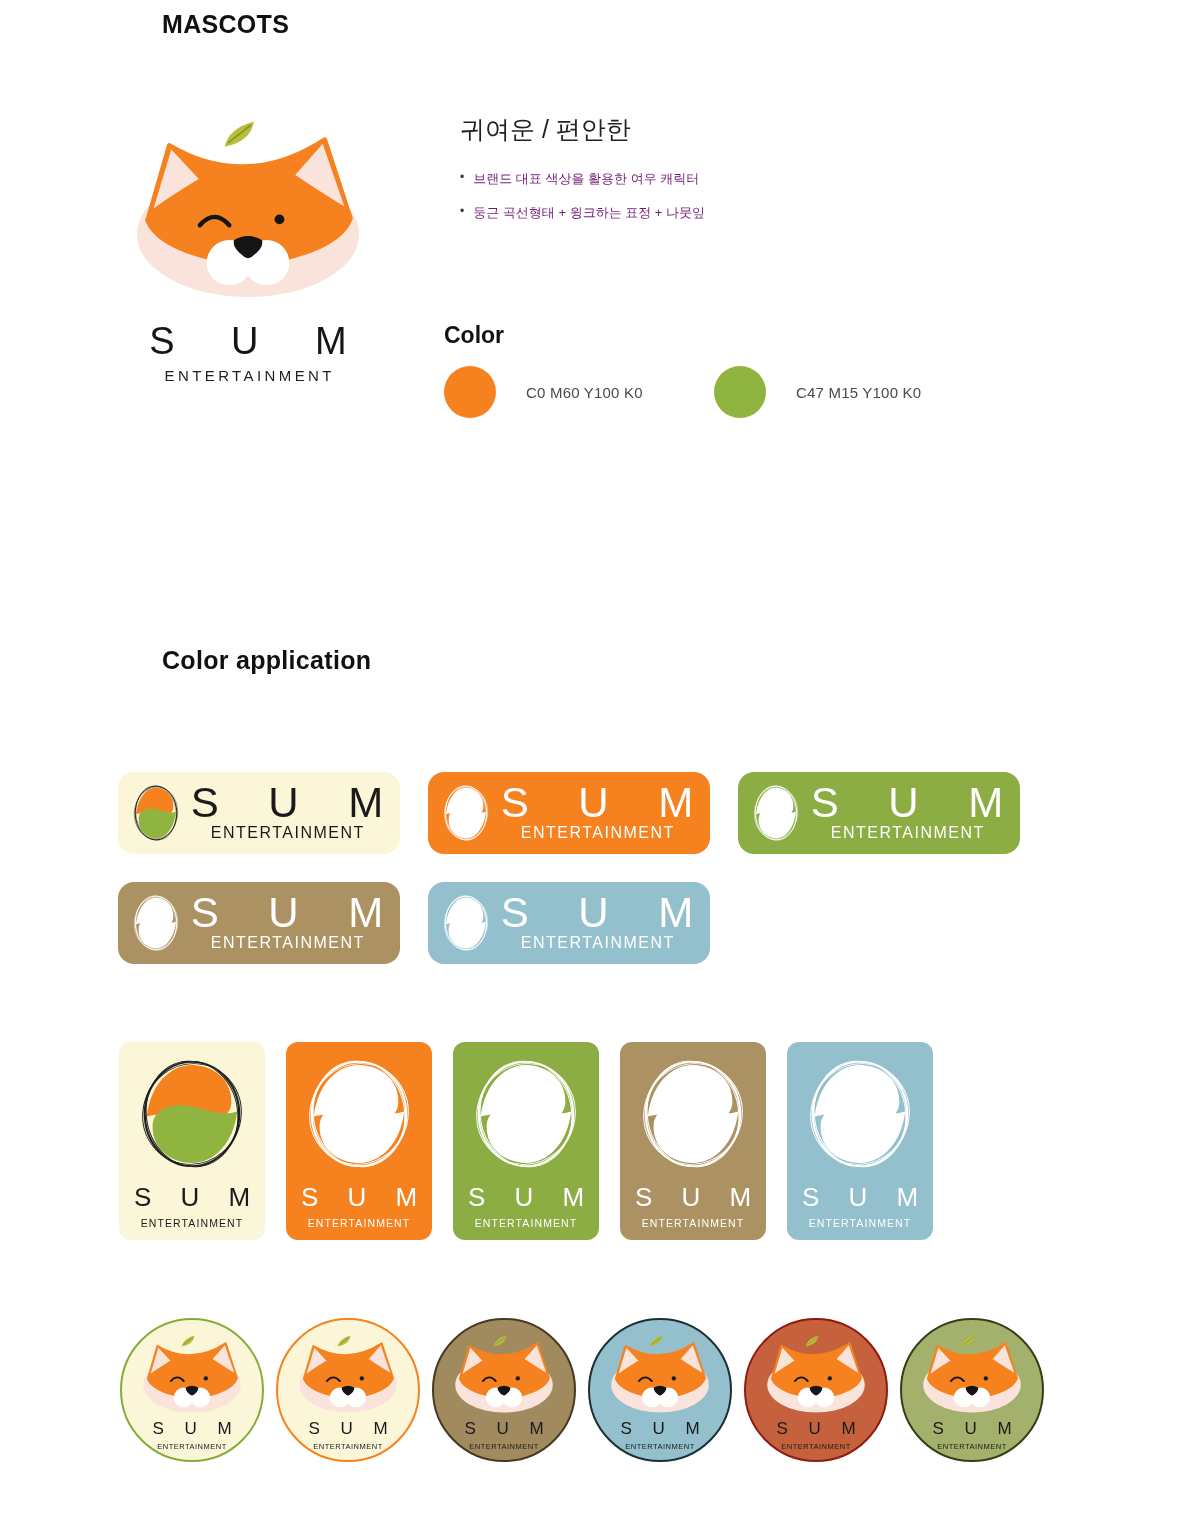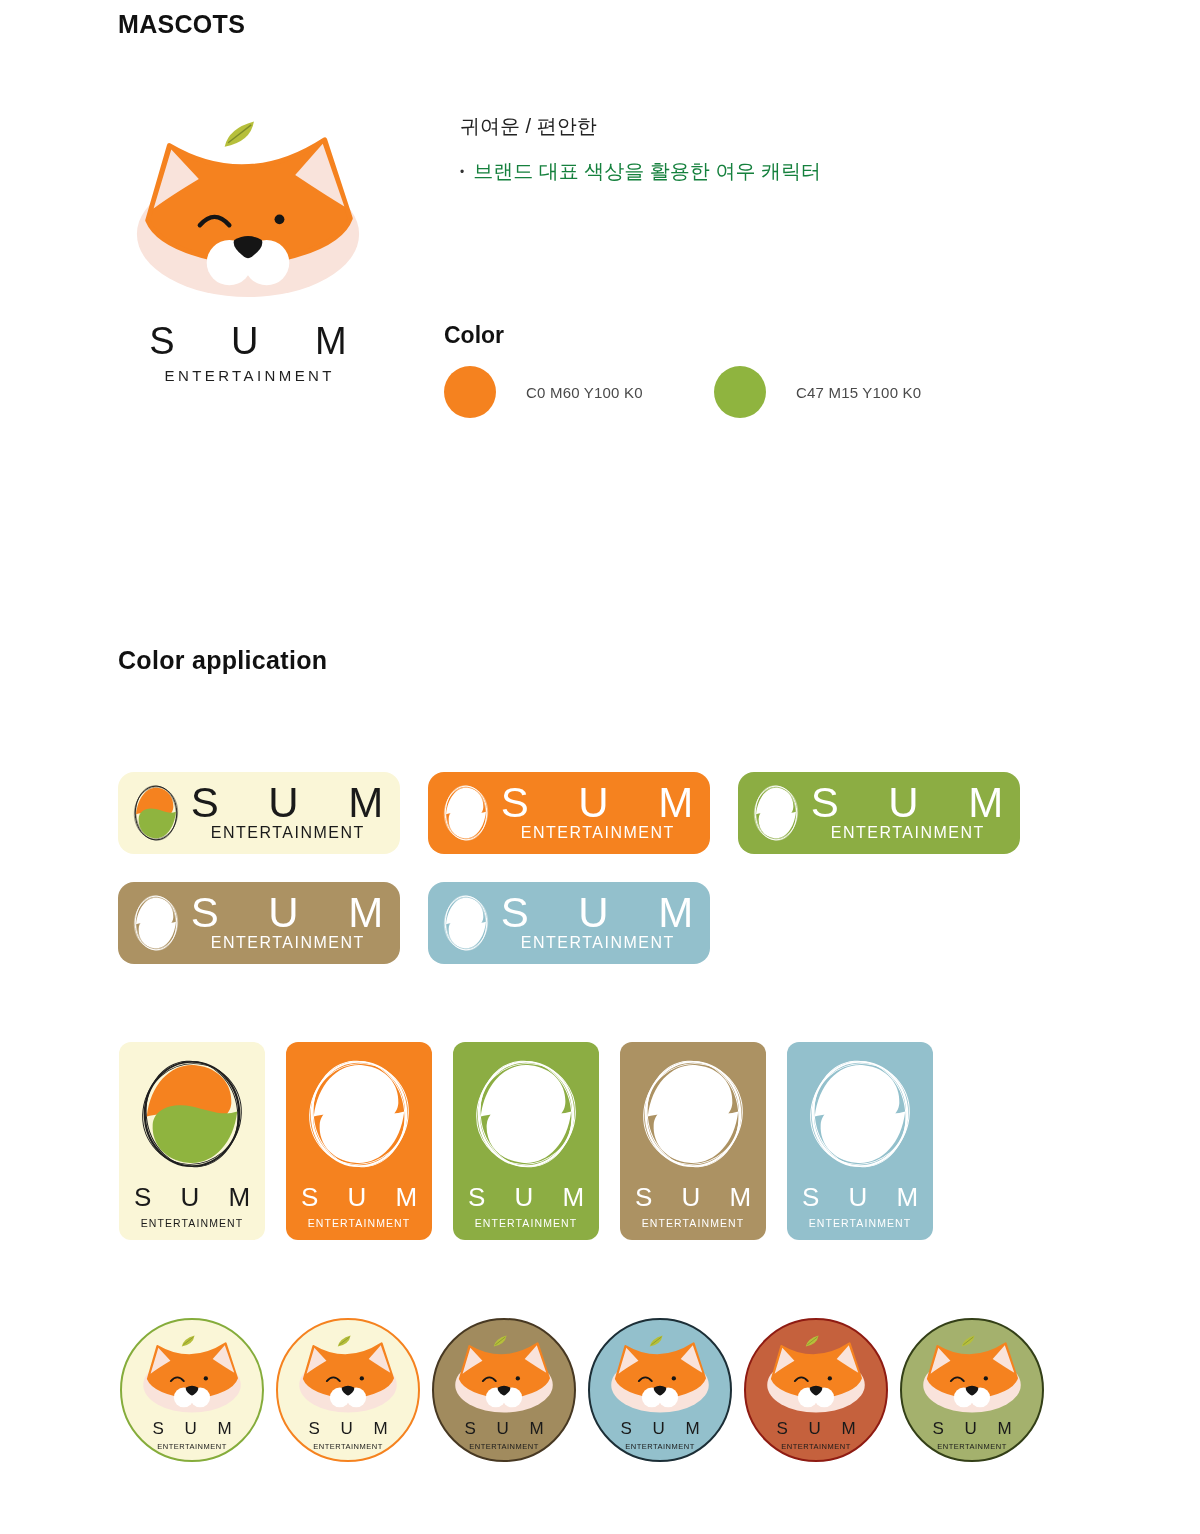--- a/index.html
+++ b/index.html
@@ -1,37 +1,37 @@
 <!DOCTYPE html>
 <html><head>
 <meta charset="utf-8">
 <style>
   * { margin:0; padding:0; box-sizing:border-box; }
   html,body { background:#ffffff; }
   body { font-family:"Liberation Sans","DejaVu Sans",sans-serif; color:#1a1a1a; }
   #page { position:relative; width:1200px; height:1534px; background:#fff; overflow:hidden; }
 
-  .h1 { position:absolute; font-size:25px; font-weight:700; letter-spacing:0.3px; color:#111; }
+  .h1 { position:absolute; font-size:25px; font-weight:700; letter-spacing:0.3px; color:#111;margin-left:44px; }
   .h-mascots { left:118px; top:10px; }
   .h-application { left:118px; top:646px; }
 
   
   .hero { position:absolute; left:130px; top:118px; width:236px; text-align:center; }
   .hero-fox { width:236px; height:187px; display:block; }
   .hero-sum { display:block; margin-top:16px; font-size:38px; font-weight:400;
               letter-spacing:23px; margin-right:-23px; color:#151515; line-height:40px; }
   .hero-ent { display:block; margin-top:6px; font-size:15px; letter-spacing:3.4px;
               margin-right:-3.4px; color:#1f1f1f; }
 
   
   .concept { position:absolute; left:460px; top:100px; width:500px; }
   .h2 { font-size:23px; font-weight:700; color:#111; }
-  .keywords { margin-top:13px; font-size:20px; color:#222; }
+  .keywords { margin-top:13px; font-size:25px; color:#222; }
   .concept ul { margin-top:15px; list-style:none; }
-  .concept li { font-size:20px; line-height:32px; color:#15803d; }
+  .concept li { font-size:13px; line-height:32px; color:#701a75; }
   .concept li::before { content:"•"; font-size:12px; margin-right:9px; vertical-align:2px; color:#333; }
 
   
   .colorblk { position:absolute; left:444px; top:322px; width:580px; }
   .swgrid { margin-top:17px; display:grid; grid-template-columns:270px auto; row-gap:18px; }
   .swatch { display:flex; align-items:center; gap:30px; }
   .dot { width:52px; height:52px; border-radius:50%; flex:none; }
   .swlabel { font-size:15px; color:#4a4a4a; letter-spacing:0.2px;text-align:right; }
 
   
@@ -105,20 +105,21 @@
       <use href="#fox"></use>
     </svg>
     <span class="hero-sum">S U M</span>
     <span class="hero-ent">ENTERTAINMENT</span>
   </div>
 
   <div class="concept">
     <div class="keywords">귀여운 / 편안한</div>
     <ul>
       <li>브랜드 대표 색상을 활용한 여우 캐릭터</li>
+      <li>둥근 곡선형태 + 윙크하는 표정 + 나뭇잎</li>
     </ul>
   </div>
 
   <div class="colorblk">
     <div class="h2">Color</div>
     <div class="swgrid">
       <div class="swatch">
         <span class="dot" style="background: rgb(245, 130, 31);"></span>
         <span class="swlabel">C0 M60 Y100 K0</span>
       </div>

